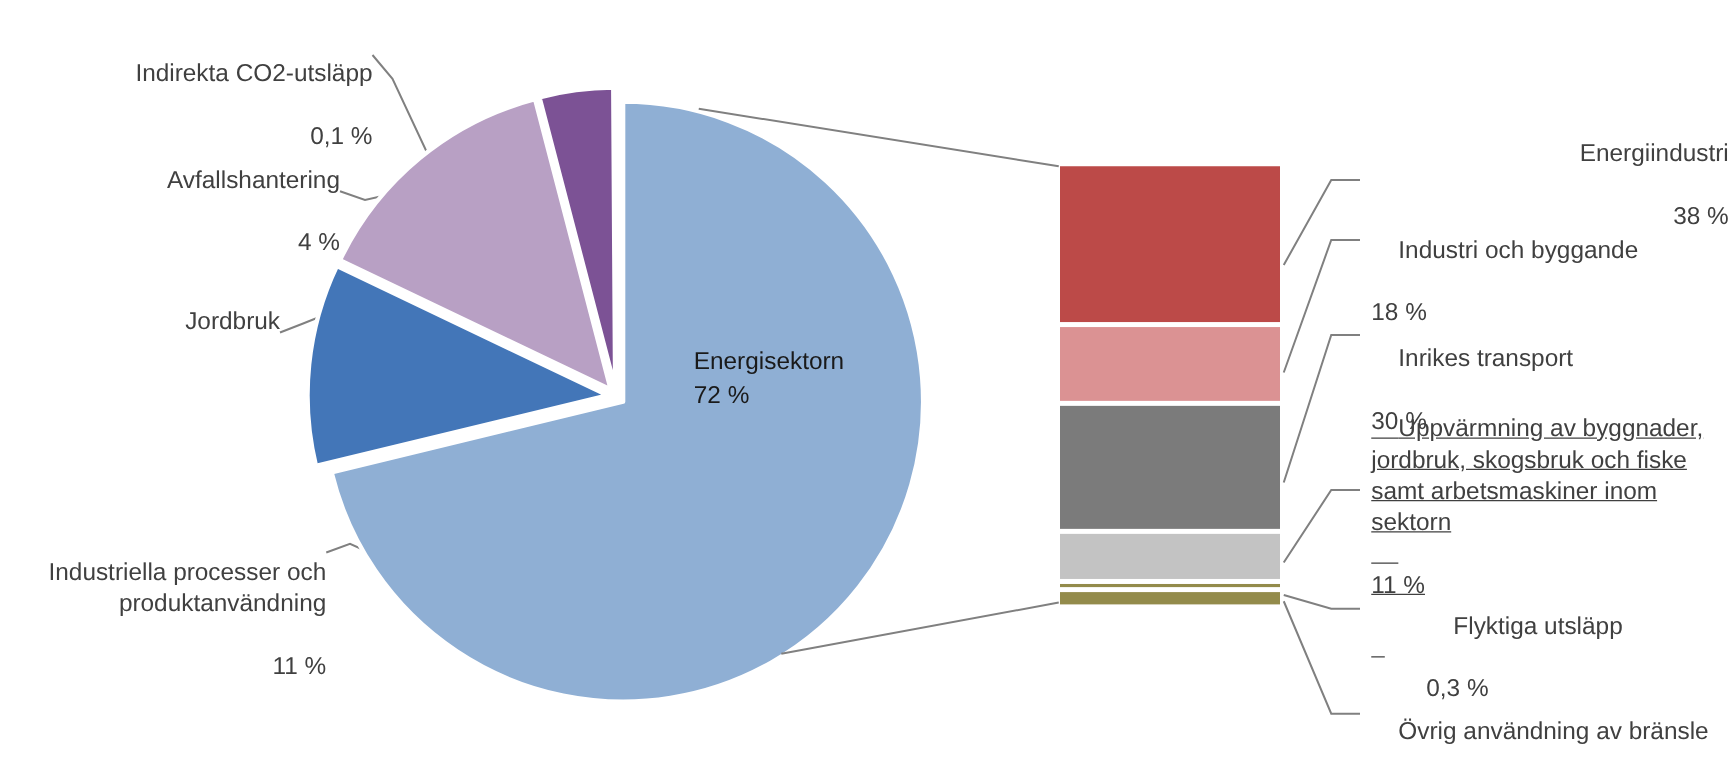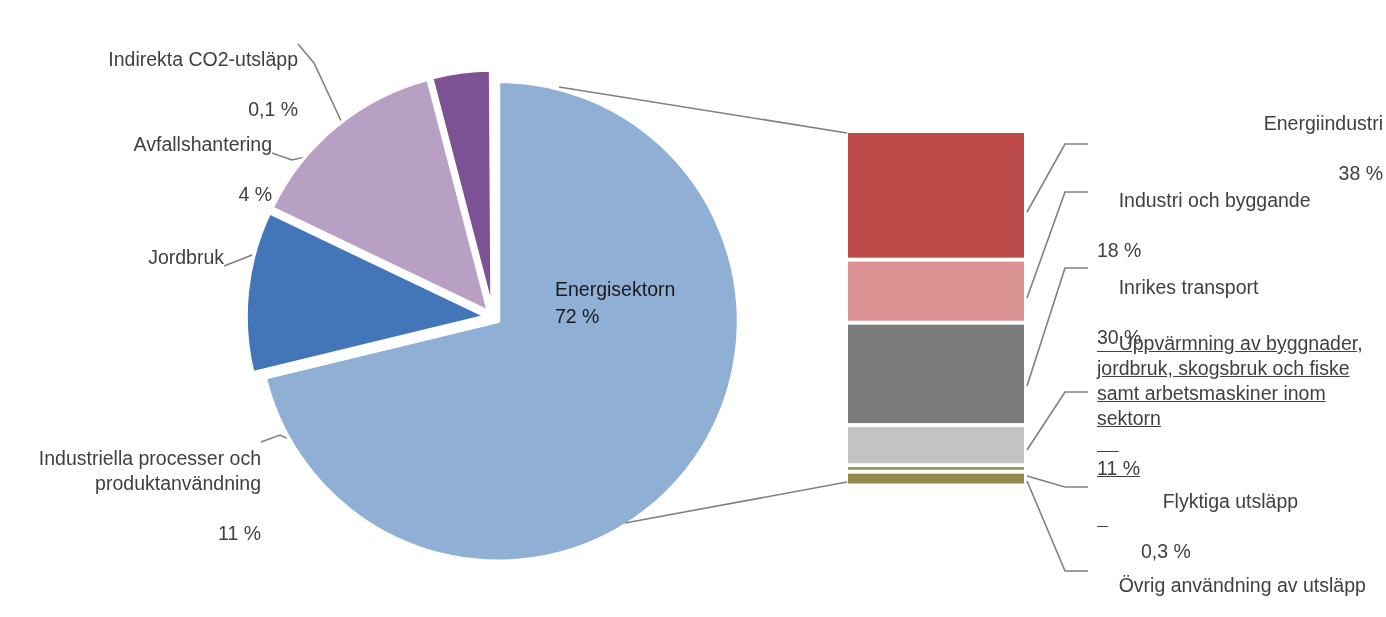--- a/index.html
+++ b/index.html
@@ -109,17 +109,17 @@
 sektorn</span>
     <span class="pct">11 %</span>
   </div>
 
   <div class="lbl l" style="left:1141px;top:464px;width:286px;">
     <span>Flyktiga utsläpp</span>
     <span class="pct">0,3 %</span>
   </div>
 
   <div class="lbl l" style="left:1097px;top:548px;width:290px;">
-    <span>Övrig användning av utsläpp</span>
+    <span>Övrig användning av bränsle</span>
     
   </div>
 
 </div>
 
 </body></html>

